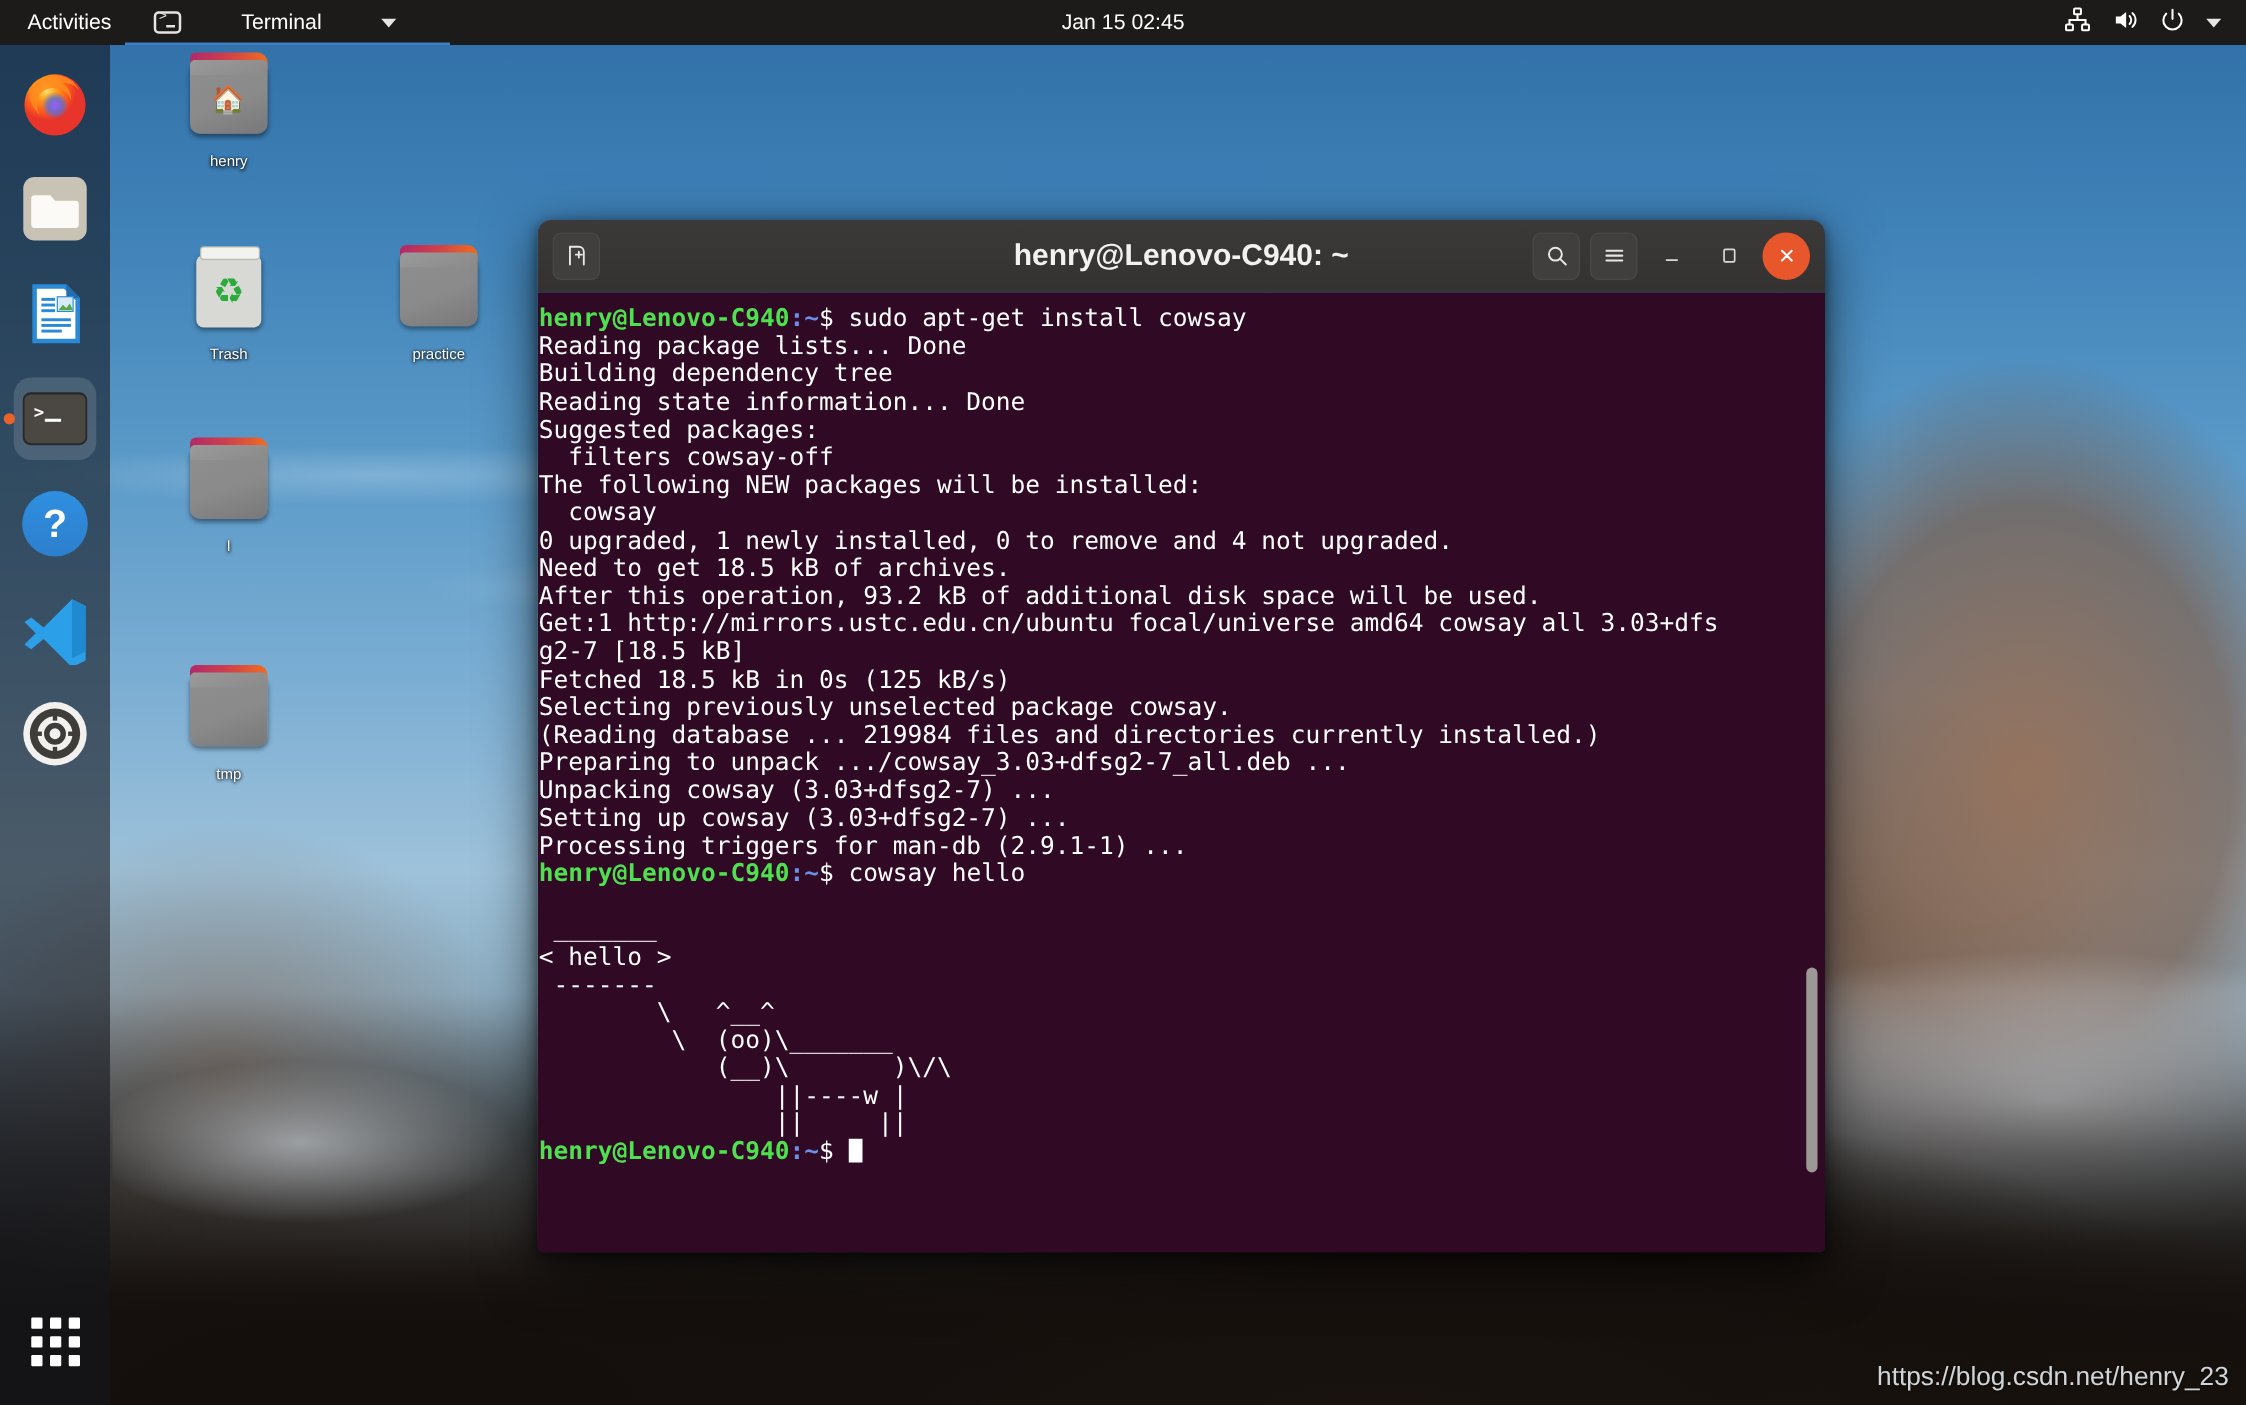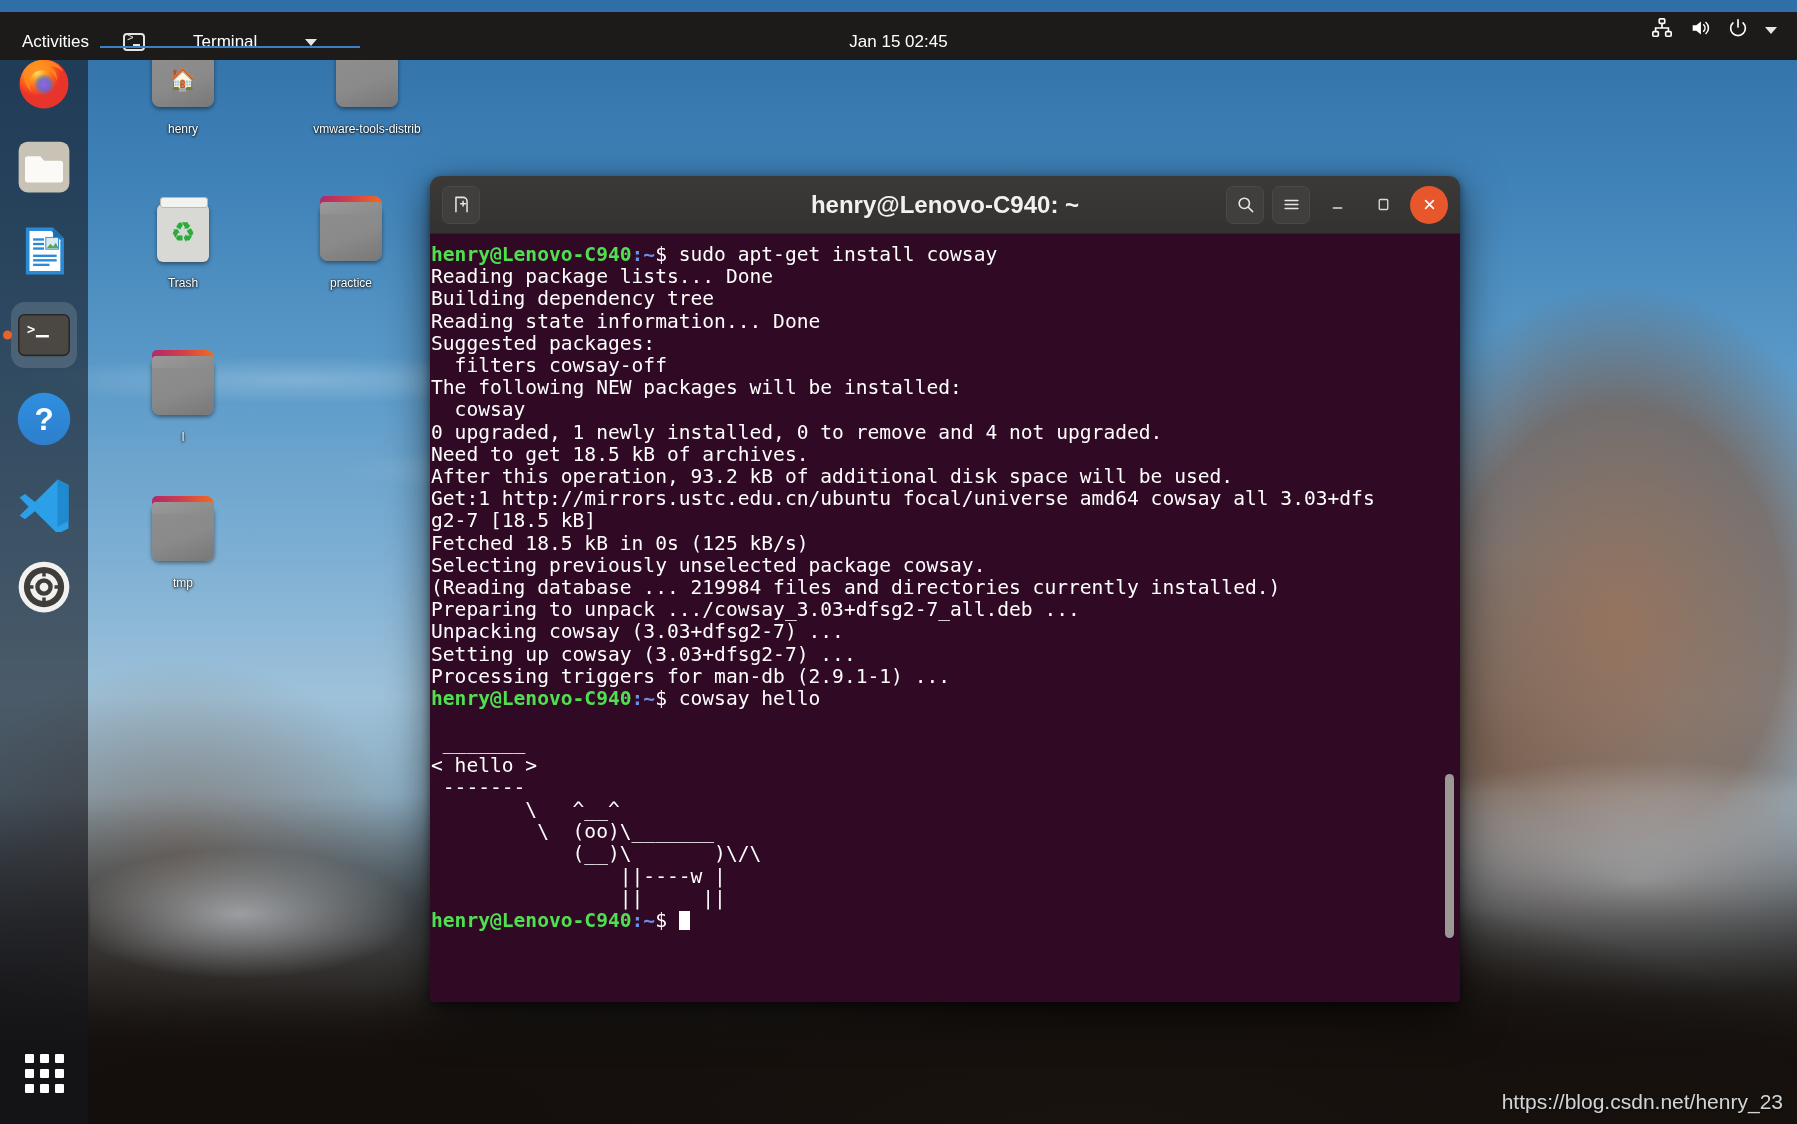--- a/index.html
+++ b/index.html
@@ -42,24 +42,24 @@
   }
   
   #snow-left {
     position: absolute; left: 90px; bottom: 120px; width: 460px; height: 210px;
     background: radial-gradient(ellipse 240px 90px at 150px 120px, rgba(226,234,242,.55) 0%, rgba(226,234,242,0) 72%);
     pointer-events: none;
   }
 
   
   #top-panel {
-    position: absolute; top: 0; left: 0; width: 1797px; height: 48px;
+    position: absolute; top: 0; left: 0; width: 1797px; height: 36px;
     background: #1d1b1a;
     display: flex; align-items: flex-end; color: #ffffff;
-    font-size: 17px; z-index: 40; margin-top: 12px;
+    font-size: 17px; z-index: 40;
   }
   .panel-btn {
     height: 36px; display: flex; align-items: center; gap: 9px;
     padding: 0 14px; cursor: pointer; position: relative;
   }
   #activities-btn { padding-left: 22px; padding-right: 20px; }
   #term-indicator { padding-left: 14px; gap: 48px; }
   .term-mini-icon {
     width: 22px; height: 18px; border: 2px solid #e6e4e2; border-radius: 4px;
     position: relative; display: inline-block;
@@ -373,26 +373,20 @@
 
   <div class="desk-icon" style="left:124px; top:42px;">
     <div class="glyph">
       <div class="folder">
           <span class="home">🏠</span>
         </div>
     </div>
     <div class="label">henry</div>
   </div>
 
-  <div class="desk-icon" style="left:308px; top:42px;">
-    <div class="glyph">
-        <div class="folder"></div>
-      </div>
-    <div class="label">vmware-tools-distrib</div>
-  </div>
 
   <div class="desk-icon" style="left:124px; top:196px;">
     <div class="glyph">
       <div class="trashcan">
           <span class="recycle">♻</span>
         </div>
     </div>
     <div class="label">Trash</div>
   </div>
 
@@ -403,21 +397,21 @@
     <div class="label">practice</div>
   </div>
 
   <div class="desk-icon" style="left:124px; top:350px;">
     <div class="glyph">
         <div class="folder"></div>
       </div>
     <div class="label">l</div>
   </div>
 
-  <div class="desk-icon" style="left:124px; top:496px;">
+  <div class="desk-icon" style="left:124px; top:532px;">
     <div class="glyph">
         <div class="folder"></div>
       </div>
     <div class="label">tmp</div>
   </div>
 
   <div id="terminal-window">
 
     <div id="titlebar">
       <div class="tb-btn">

